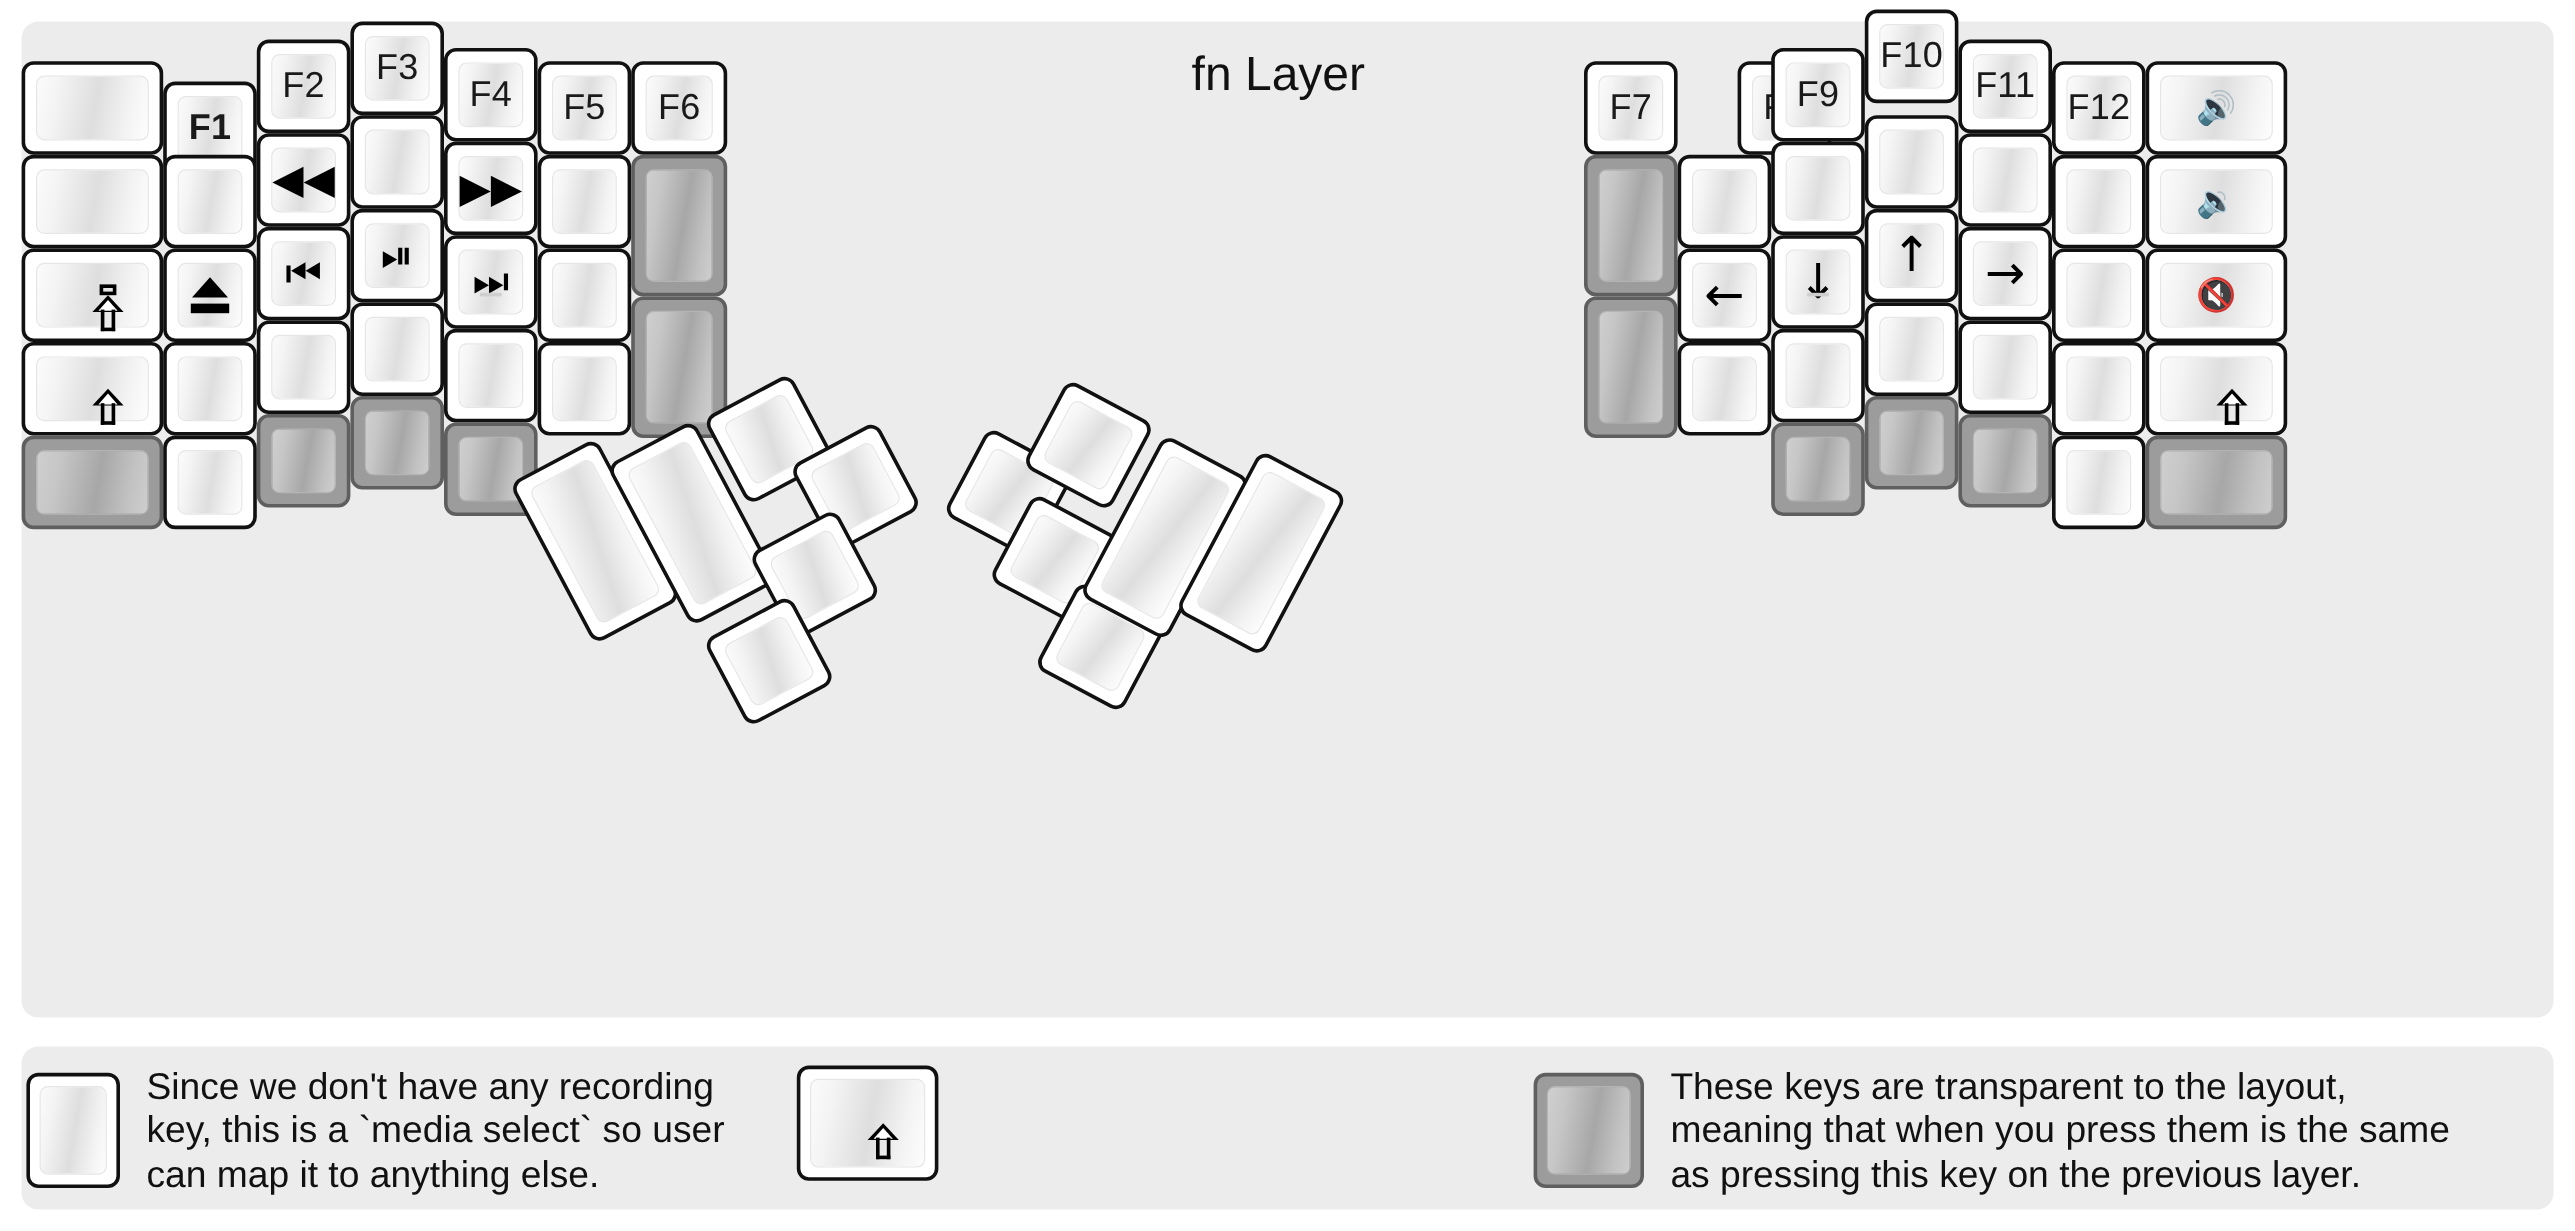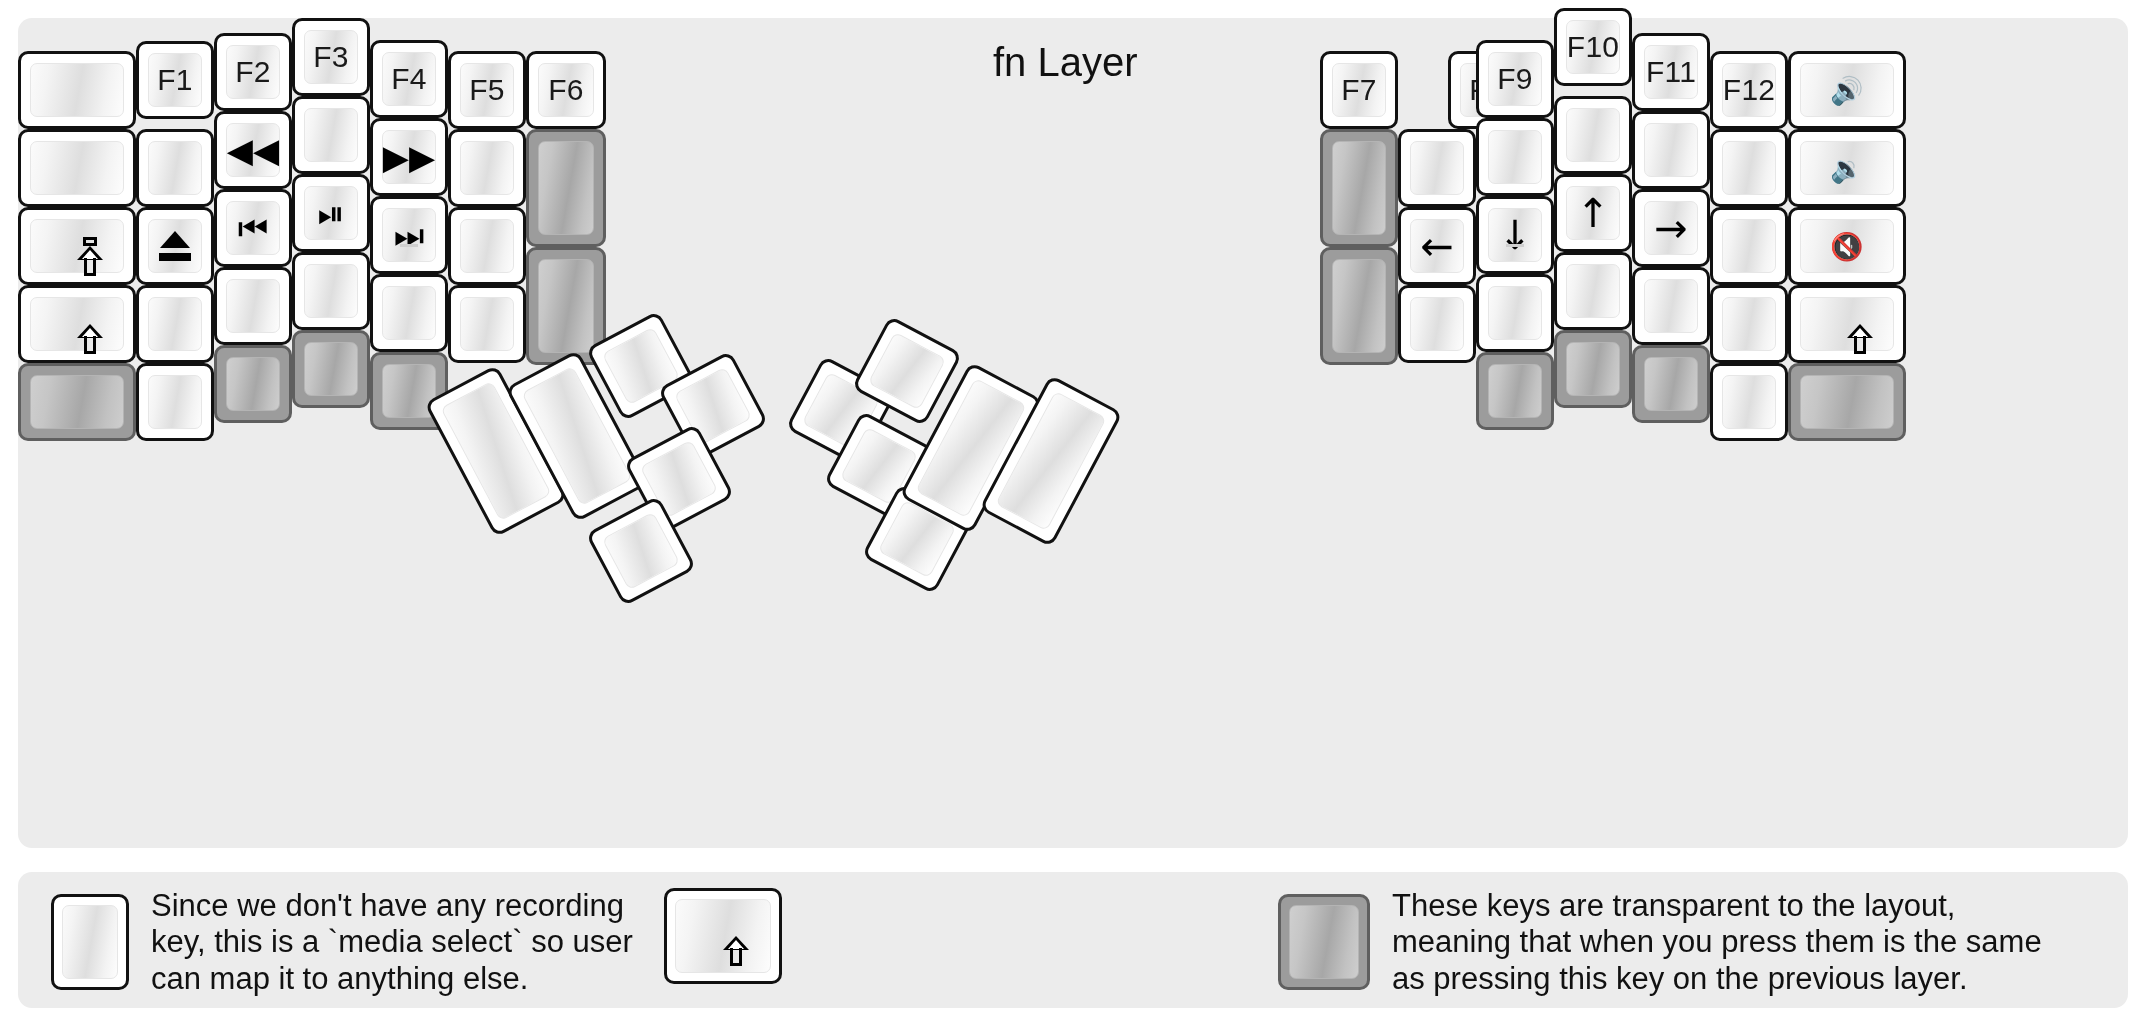--- a/index.html
+++ b/index.html
@@ -94,21 +94,21 @@
         </div>
       </div>
       <div class="key" style="left: 18px; top: 285px; width: 118px; height: 78px;">
         <div class="cap">
           <span class="gl"><span class="shift-ico"><span class="head"></span><span class="headin"></span><span class="stem"></span></span></span>
         </div>
       </div>
       <div class="key trans" style="left: 18px; top: 363px; width: 118px; height: 78px;">
         <div class="cap"></div>
       </div>
-      <div class="key" style="left: 136px; top: 41px; width: 78px; height: 78px;">
+      <div class="key" style="left: 136px; top: 68px; width: 78px; height: 78px; font-weight: bold;">
         <div class="cap">
           <span class="lg">F1</span>
         </div>
       </div>
       <div class="key" style="left: 136px; top: 129px; width: 78px; height: 78px;">
         <div class="cap">
           <span class="gl"><span class="gl-sq"></span></span>
         </div>
       </div>
       <div class="key" style="left: 136px; top: 207px; width: 78px; height: 78px;">
@@ -373,21 +373,21 @@
         <div class="cap"></div>
       </div>
       <div class="key" style="left: 1010px; top: 385px; width: 82px; height: 152px;;transform:rotate(28deg);transform-origin:50% 50%;">
         <div class="cap"></div>
       </div>
     </div>
 
   <div class="panel" id="legend-panel"></div>
 
   <div id="legend-layer">
-      <div class="legend-item" style="left: 22px; top: 888px; margin-left: 29px;">
+      <div class="legend-item" style="left: 22px; top: 888px;">
         <div class="legend-key" style="width: 78px; height: 96px;">
           <div class="cap">
             <span class="gl"><span class="gl-circ"></span></span>
           </div>
         </div>
         <div class="legend-text">Since we don't have any recording
 key, this is a `media select` so user
 can map it to anything else.</div>
       </div>
       <div class="legend-item" style="left: 664px; top: 888px;">

